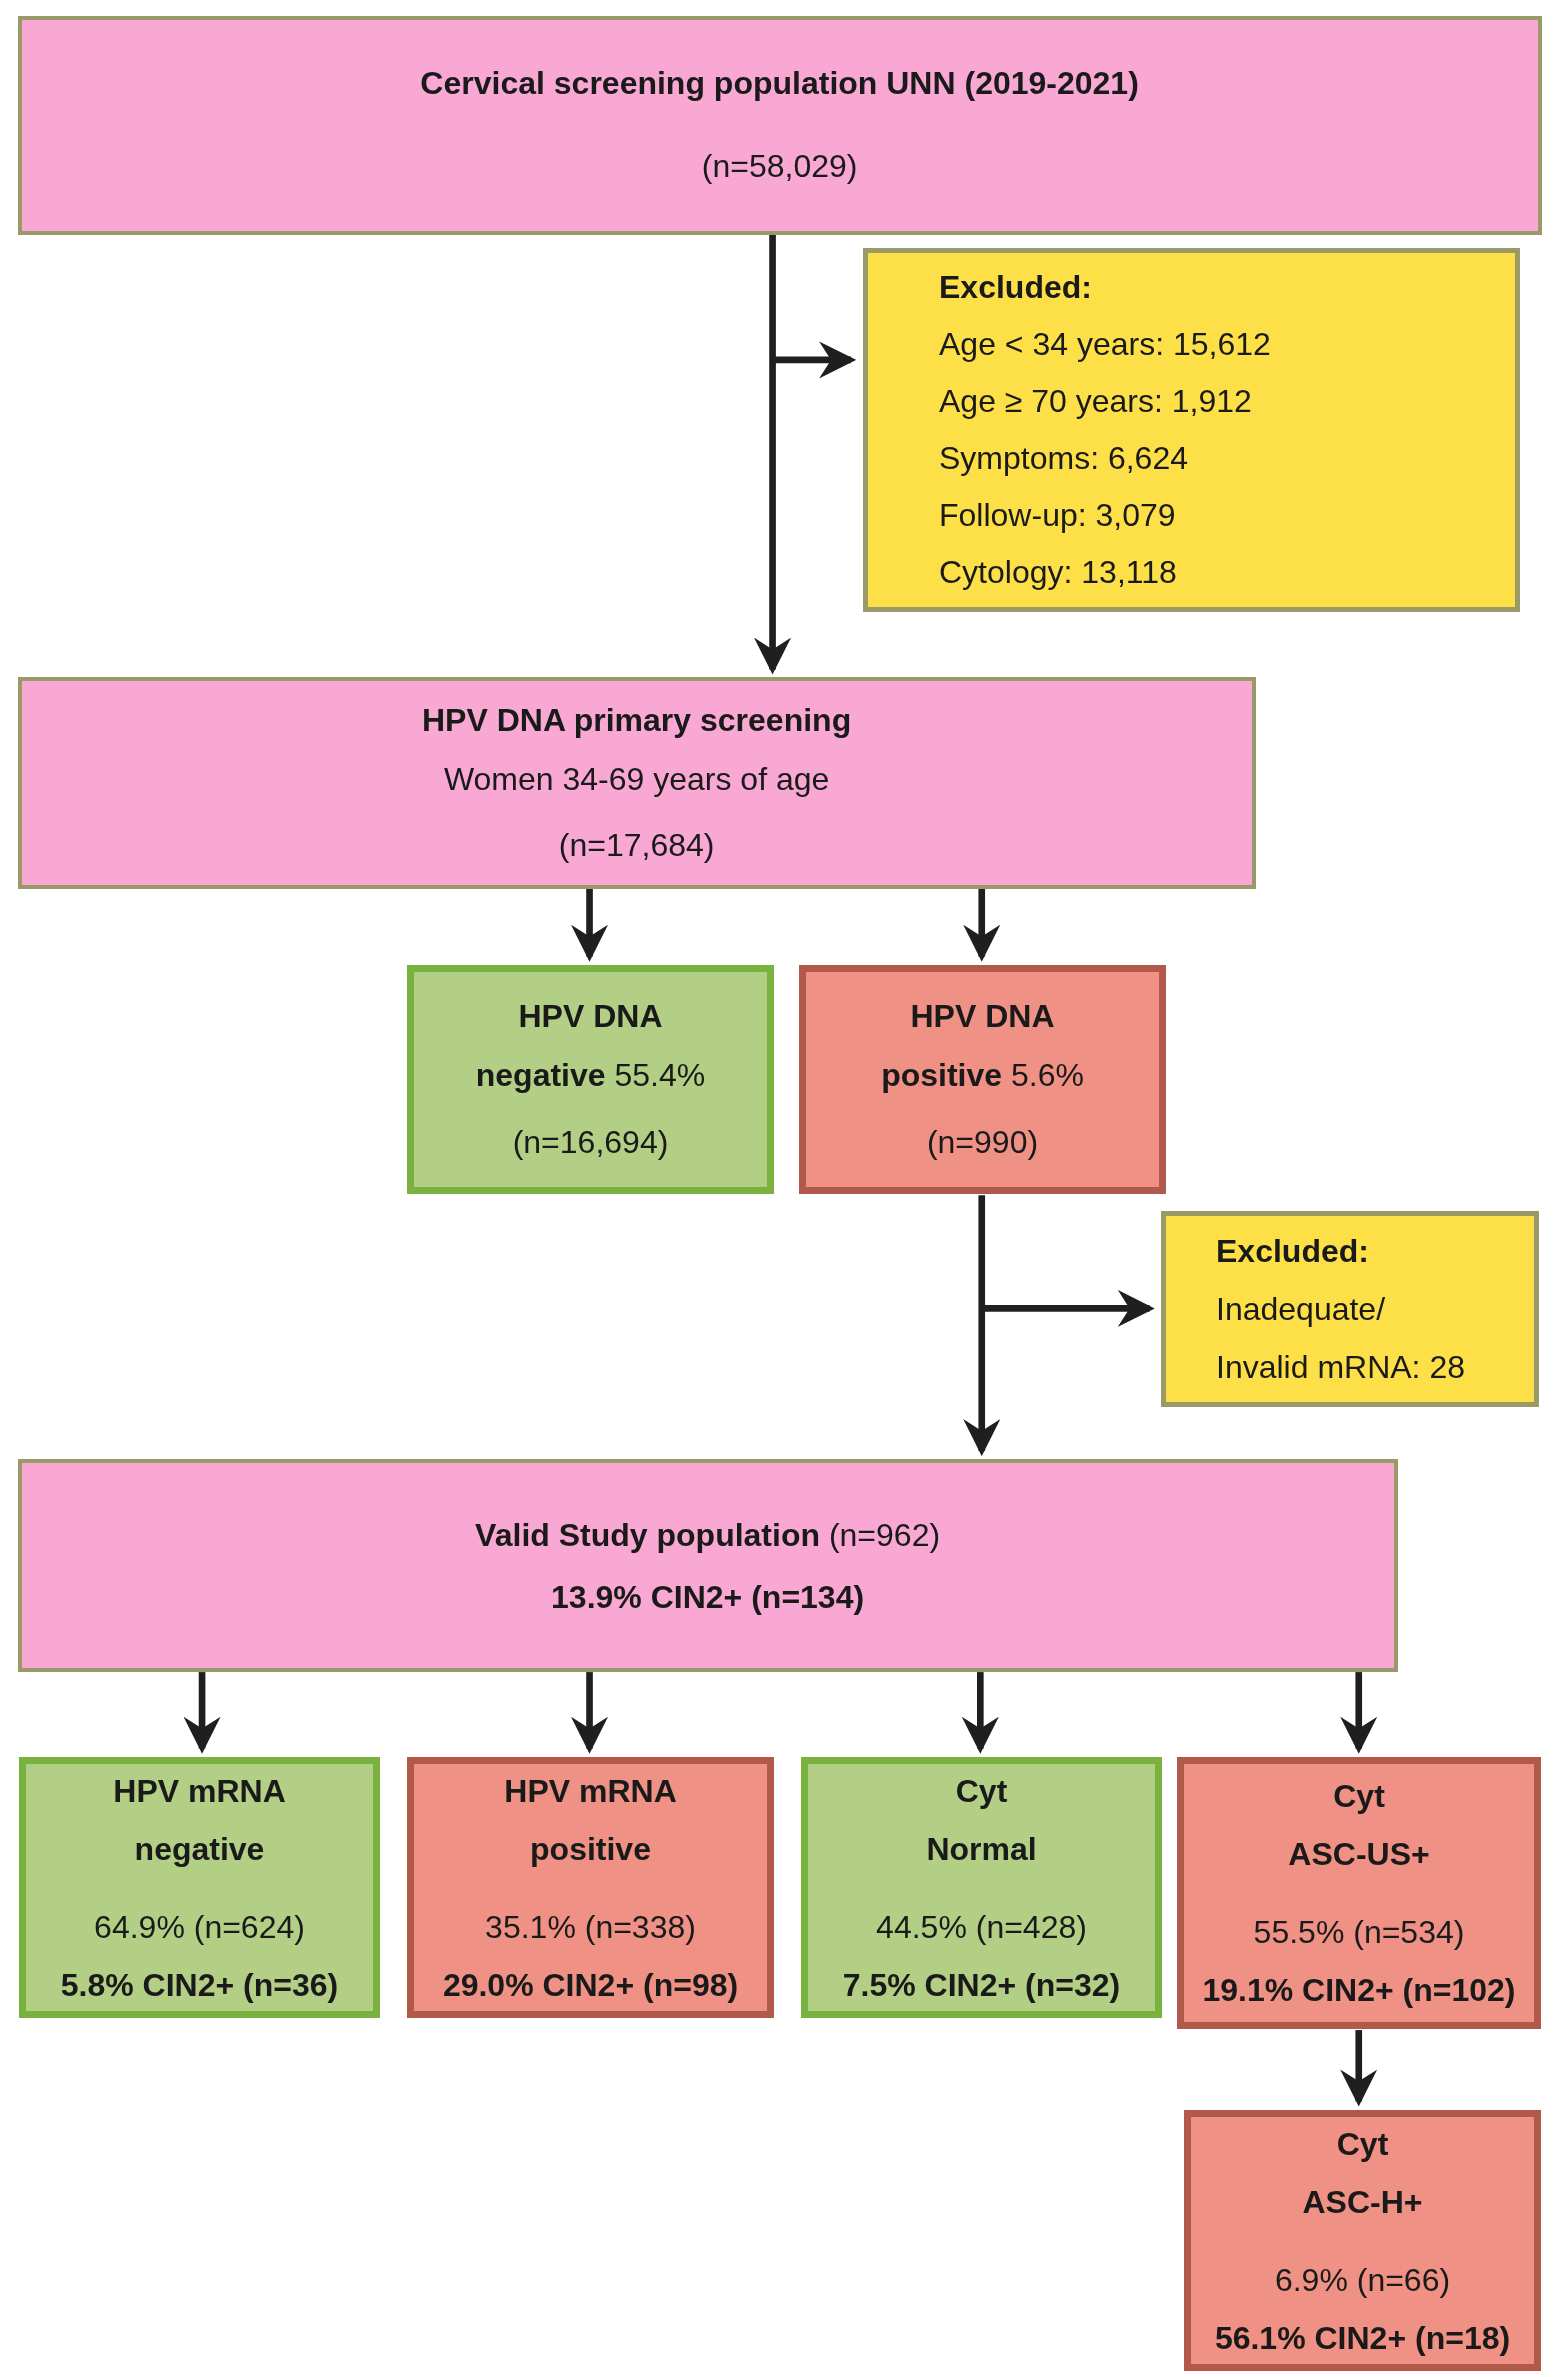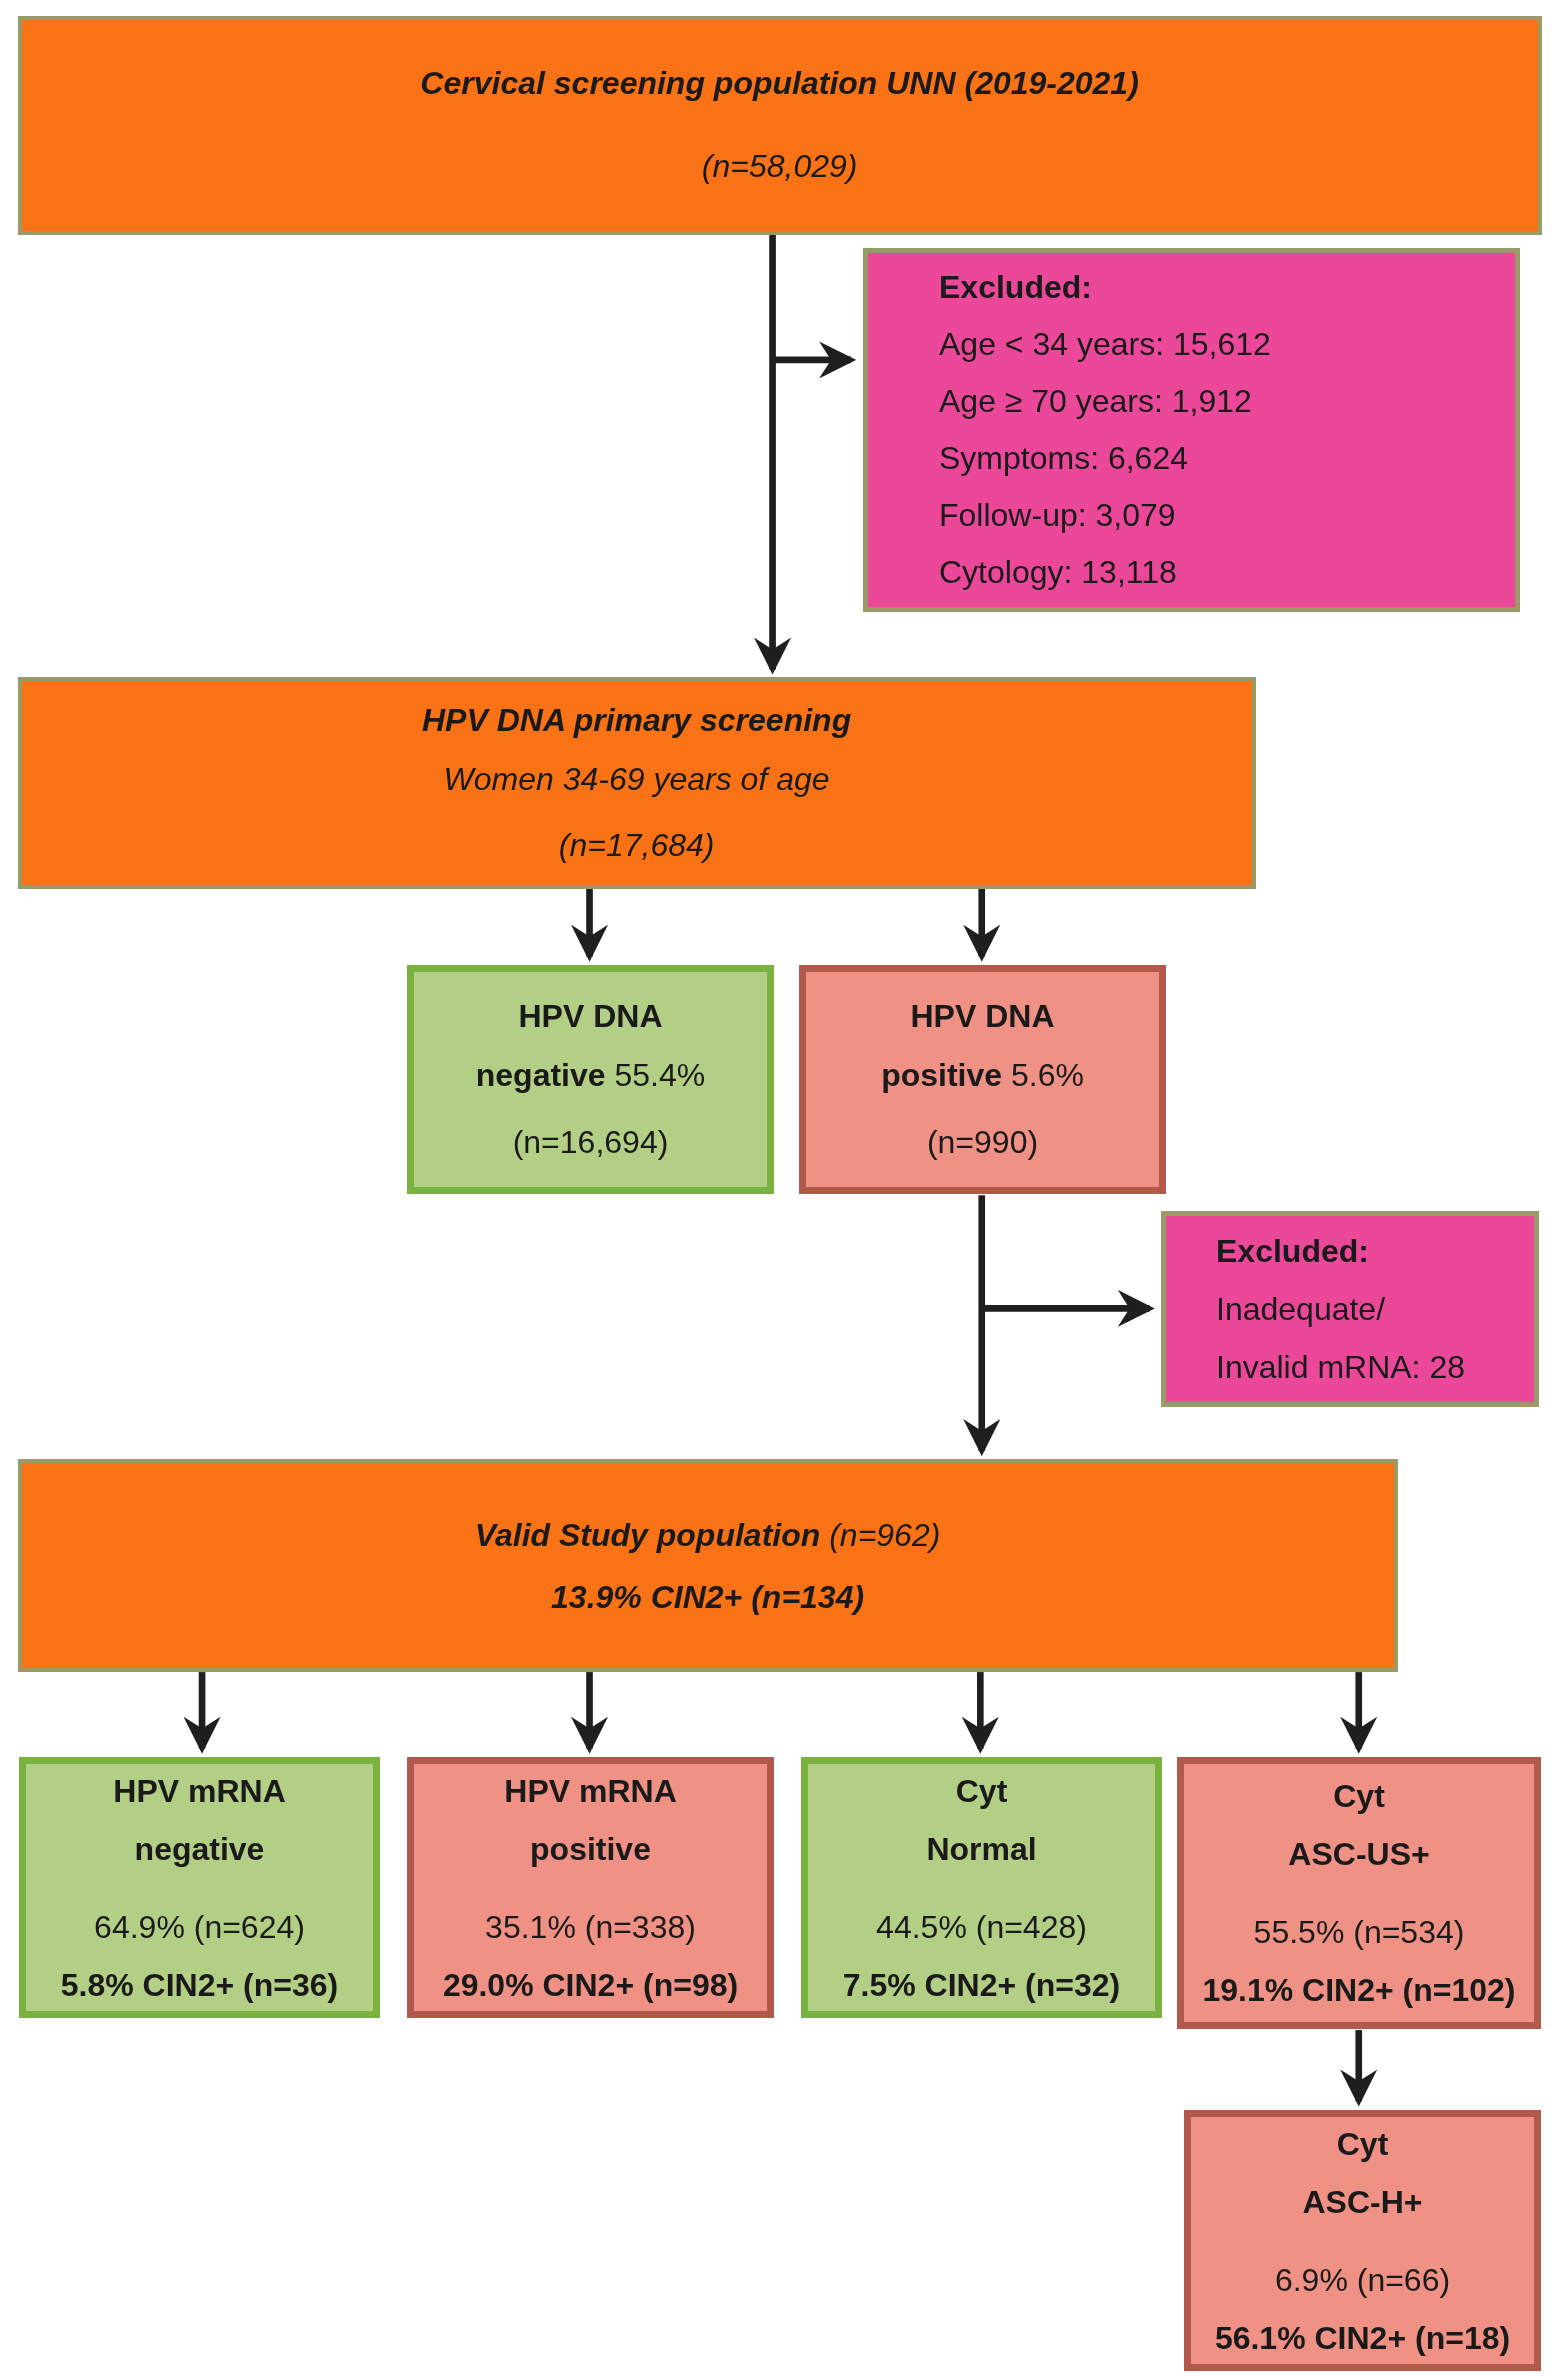--- a/index.html
+++ b/index.html
@@ -11,24 +11,24 @@
     color:#1a1a1a;
   }
   .box{
     position:absolute;
     box-sizing:border-box;
     display:flex;flex-direction:column;
     align-items:center;justify-content:center;
     text-align:center;
     font-size:32px;line-height:59px;
   }
-  .yellow{background:#f97316;border:4.8px solid #9a9a68;font-style:italic;}
+  .yellow{background:#f9a8d4;border:4.8px solid #9a9a68;}
   .green {background:#b3cf85;border:7.6px solid #79b23e;}
   .red   {background:#ef9184;border:7.6px solid #b15a4c;}
-  .white {background:#ec4899;border:5.7px solid #9a9a68;align-items:flex-start;text-align:right;}
+  .white {background:#fde047;border:5.7px solid #9a9a68;align-items:flex-start;text-align:right;}
   .b{font-weight:bold;}
   
   #box-top      {left:17.6px;  top:15.7px;   width:1524px; height:219px; row-gap:24px;}
   #box-excl1    {left:863px;top:248px;  width:657px; height:364px; padding-left:71px; line-height:57px; justify-content:center;}
   #box-screen   {left:17.6px;  top:677px; width:1238px; height:212px;}
   #box-dna-neg  {left:407px; top:965px; width:367px;  height:229px;}
   #box-dna-pos  {left:799px;top:965px; width:367px;  height:229px;}
   #box-excl2    {left:1161px;top:1211px; width:378px;  height:196px; padding-left:50px; line-height:58px;}
   #box-valid    {left:17.6px;  top:1459px; width:1380px; height:213px; line-height:62px;}
   #box-mrna-neg {left:19px;  top:1757px; width:361px;  height:261px; line-height:58px;}

